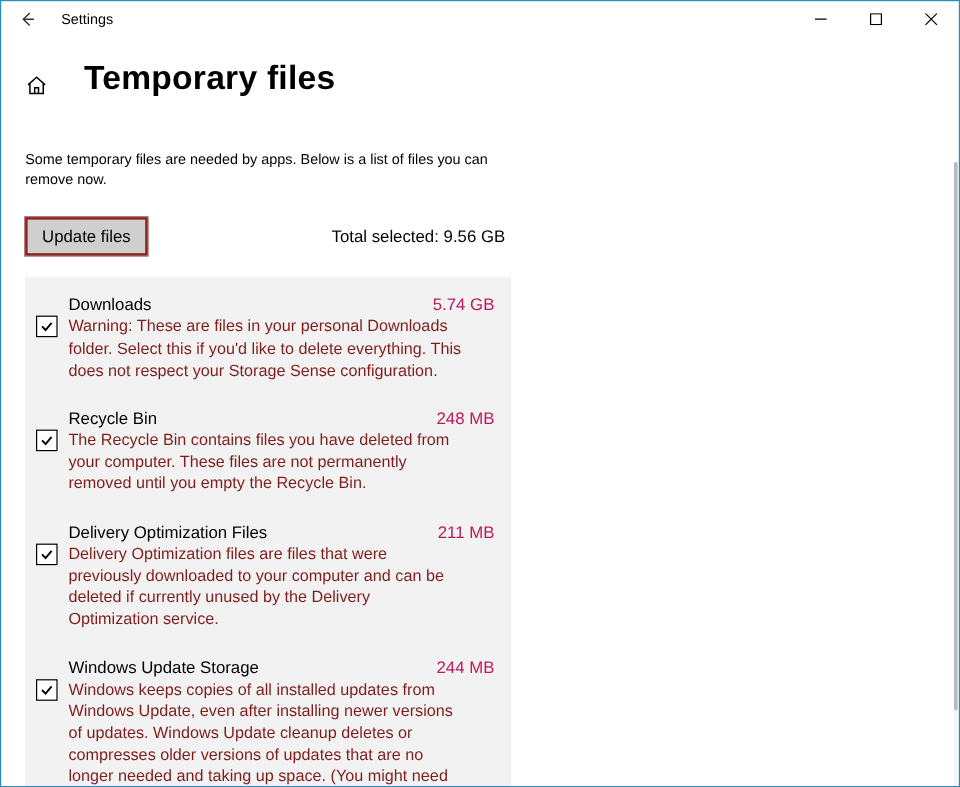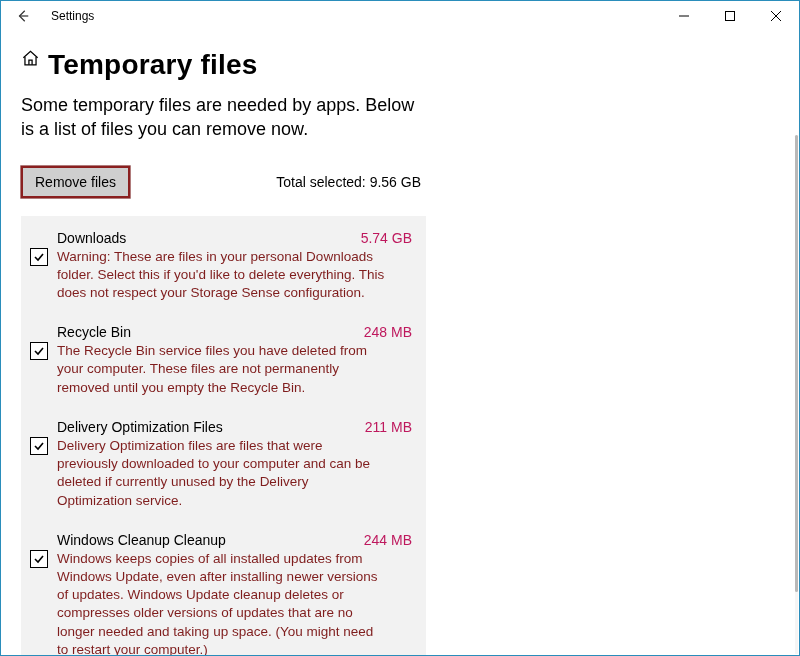--- a/index.html
+++ b/index.html
@@ -51,35 +51,35 @@
     cursor: pointer;
   }
   .content {
     padding: 18px 0 0 20px;
     height: calc(656px - 32px);
     overflow: hidden;
     position: relative;
   }
   .header-row {
     display: flex;
-    align-items: flex-start;
-    gap: 8px;
+    align-items: flex-end;
+    gap: 30px;
   }
   .home-icon {
     display: flex;
   }
   h1.page-title {
     font-weight: 600;
     font-size: 28px;
     letter-spacing: 0.2px;
   }
   .intro {
-    margin-top: 12px;
+    margin-top: 44px;
     max-width: 400px;
-    font-size: 18px;
+    font-size: 12px;
     line-height: 1.35;
   }
   .action-row {
     margin-top: 24px;
     display: flex;
     align-items: center;
     width: 400px;
   }
   .remove-btn {
     background: #cfcfcf;
@@ -221,21 +221,21 @@
           <path d="M5 10 V20 H19 V10"></path>
           <path d="M10 20 V14 H14 V20"></path>
         </svg>
       </span>
       <h1 class="page-title">Temporary files</h1>
     </div>
 
     <p class="intro">Some temporary files are needed by apps. Below is a list of files you can remove now.</p>
 
     <div class="action-row">
-      <button class="remove-btn">Remove files</button>
+      <button class="remove-btn">Update files</button>
       <span class="total-selected">
         <span>Total selected: </span><span>9.56 GB</span>
       </span>
     </div>
 
     <div class="items-panel">
 
       <div class="item">
         <div class="chk-wrap">
           <div class="chk">
@@ -259,21 +259,21 @@
             <svg width="12" height="12" viewBox="0 0 12 12">
                 <path d="M2 6 L5 9 L10 3" stroke="#000" stroke-width="1.6" fill="none"></path>
               </svg>
           </div>
         </div>
         <div class="item-body">
           <div class="item-head">
             <span class="item-title">Recycle Bin</span>
             <span class="item-size">248 MB</span>
           </div>
-          <div class="item-desc">The Recycle Bin service files you have deleted from your computer. These files are not permanently removed until you empty the Recycle Bin.</div>
+          <div class="item-desc">The Recycle Bin contains files you have deleted from your computer. These files are not permanently removed until you empty the Recycle Bin.</div>
         </div>
       </div>
 
       <div class="item">
         <div class="chk-wrap">
           <div class="chk">
             <svg width="12" height="12" viewBox="0 0 12 12">
                 <path d="M2 6 L5 9 L10 3" stroke="#000" stroke-width="1.6" fill="none"></path>
               </svg>
           </div>
@@ -290,21 +290,21 @@
       <div class="item">
         <div class="chk-wrap">
           <div class="chk">
             <svg width="12" height="12" viewBox="0 0 12 12">
                 <path d="M2 6 L5 9 L10 3" stroke="#000" stroke-width="1.6" fill="none"></path>
               </svg>
           </div>
         </div>
         <div class="item-body">
           <div class="item-head">
-            <span class="item-title">Windows Cleanup Cleanup</span>
+            <span class="item-title">Windows Update Storage</span>
             <span class="item-size">244 MB</span>
           </div>
           <div class="item-desc">Windows keeps copies of all installed updates from Windows Update, even after installing newer versions of updates. Windows Update cleanup deletes or compresses older versions of updates that are no longer needed and taking up space. (You might need to restart your computer.)</div>
         </div>
       </div>
 
     </div>
 
     <div class="vscroll">
       <div class="track"></div>

